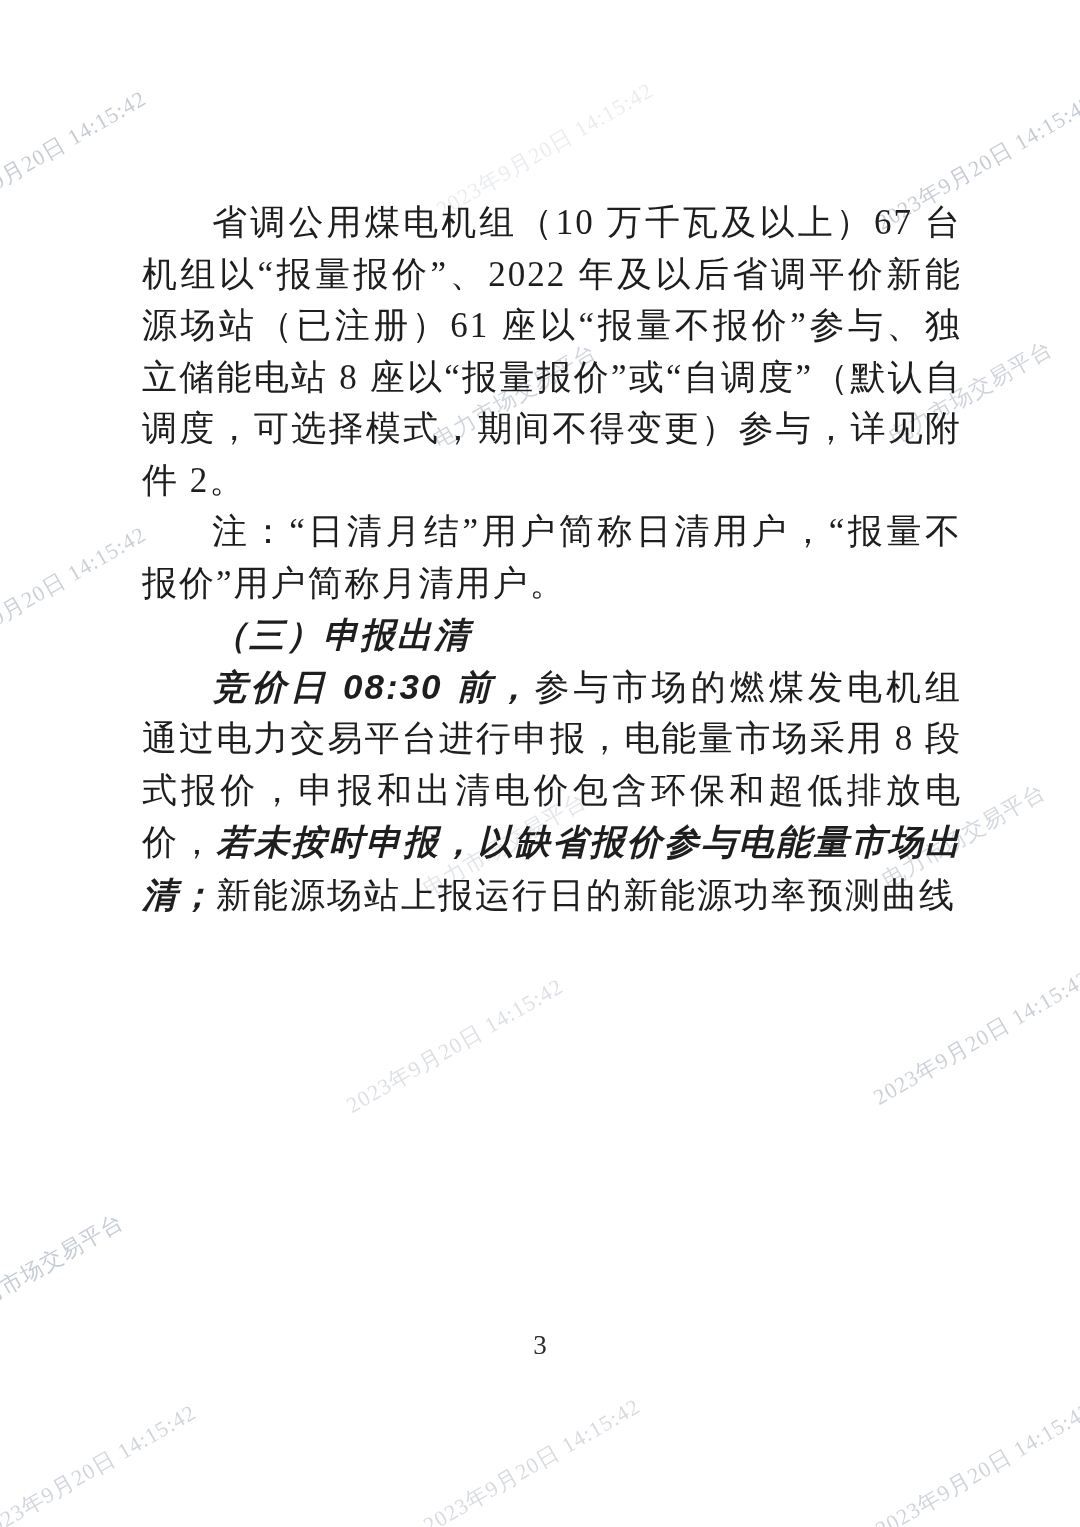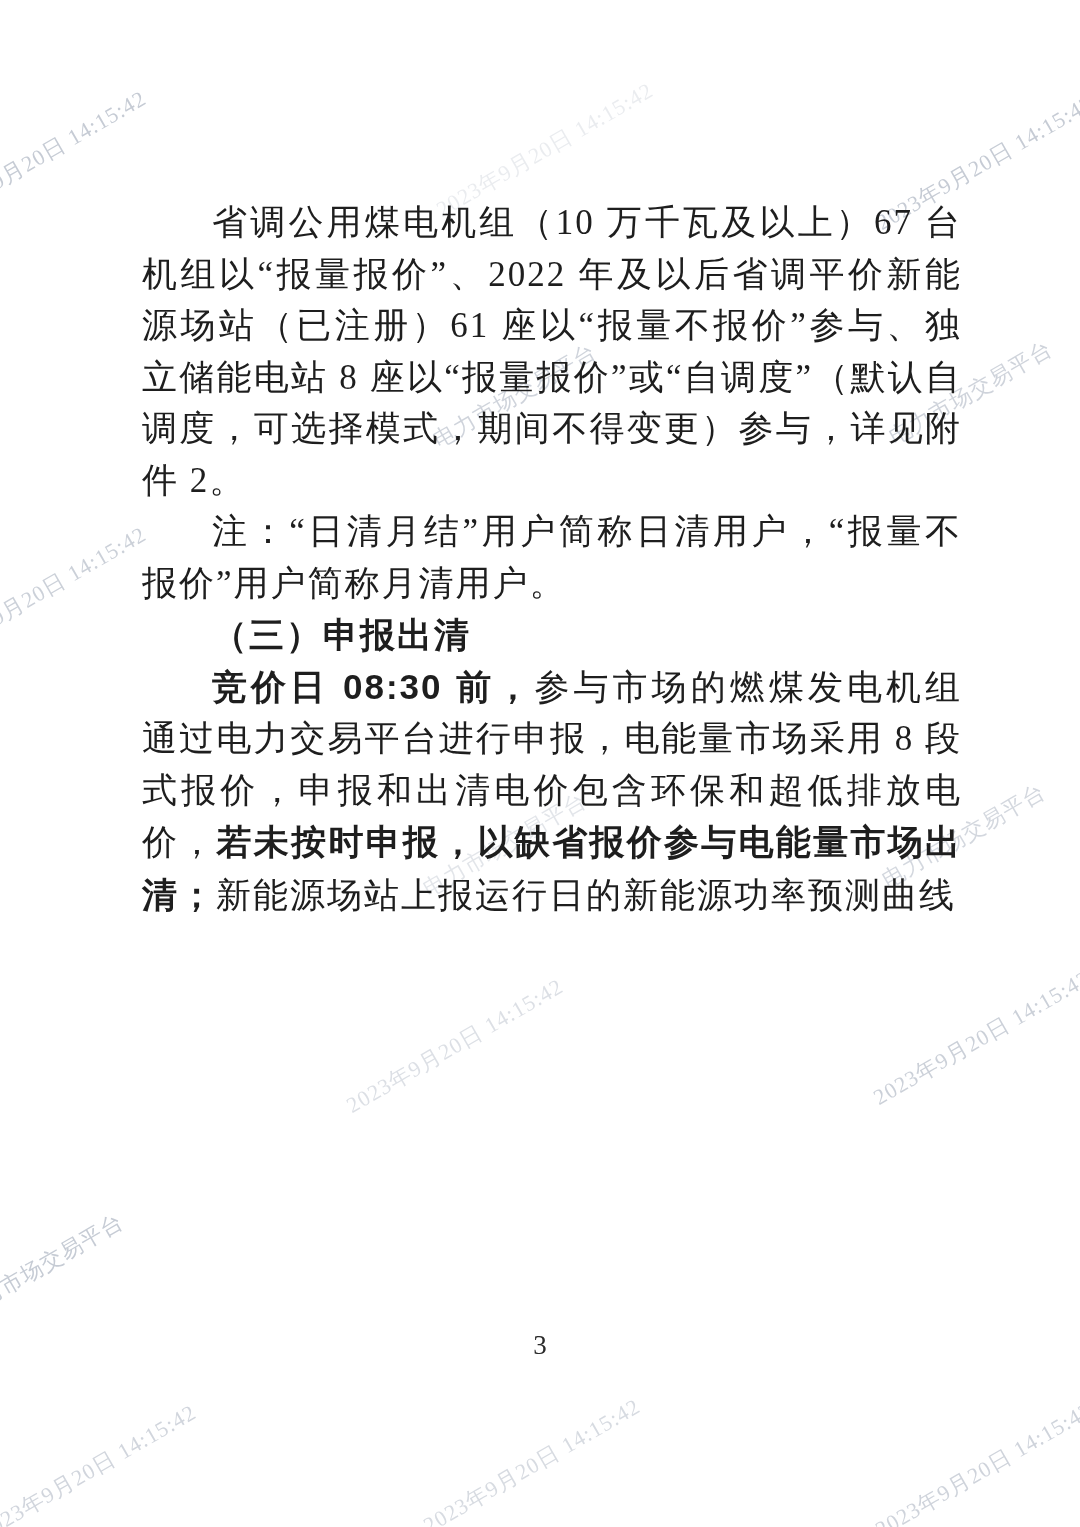--- a/index.html
+++ b/index.html
@@ -40,20 +40,21 @@
     padding: 0;
     text-indent: 2em;
   }
   p.heading {
     font-weight: 700;
     font-family: "Liberation Sans", "DejaVu Sans", sans-serif;
   }
   .hei {
     font-weight: 700;
     font-family: "Liberation Sans", "DejaVu Sans", sans-serif;
+    font-style: italic;
   }
   .page-number {
     position: absolute;
     top: 1330px;
     left: 0;
     width: 100%;
     text-align: center;
     font-size: 27px;
     letter-spacing: 0;
   }

